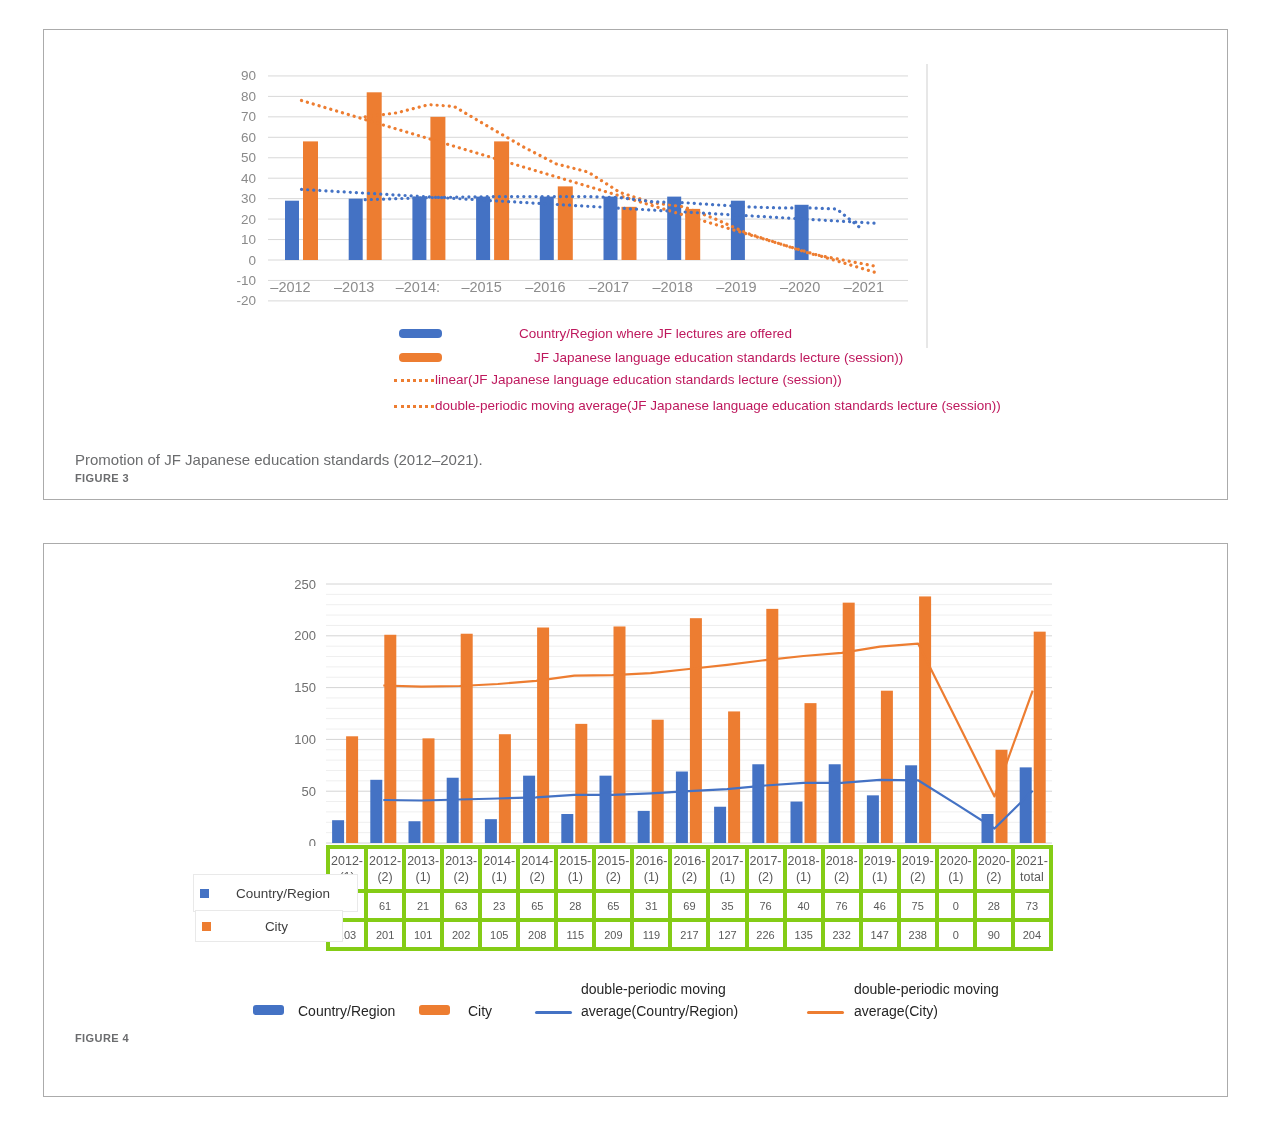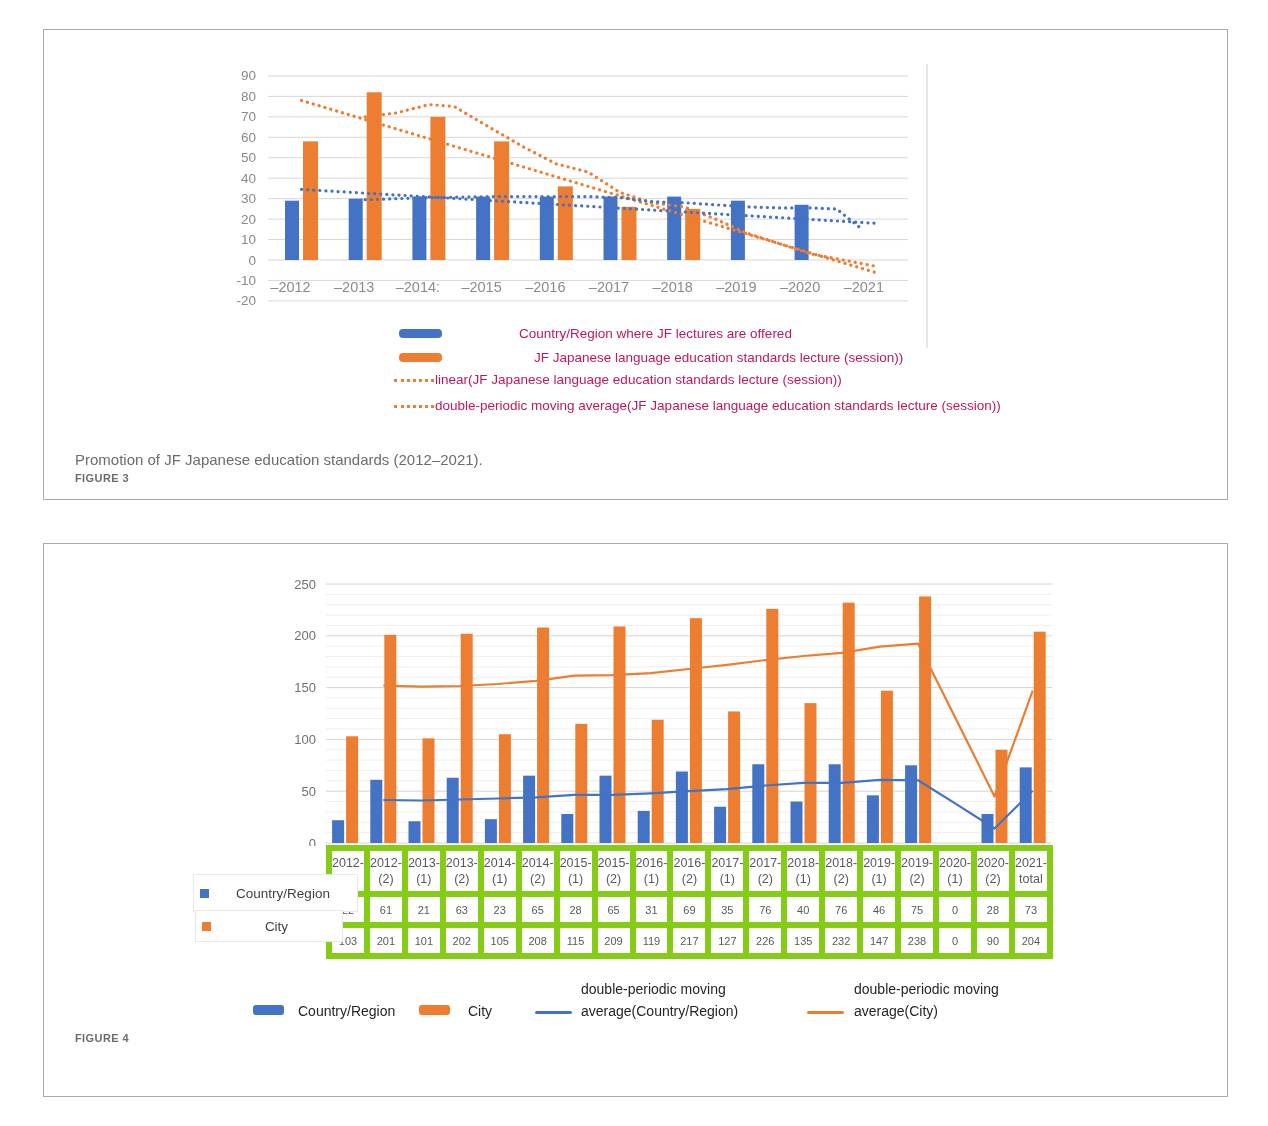--- a/index.html
+++ b/index.html
@@ -6,21 +6,21 @@
   body{width:1268px;height:1126px;position:relative;font-family:"Liberation Sans",sans-serif;overflow:hidden;}
   .panel{position:absolute;left:43px;width:1183px;background:#ffffff;border:1px solid #ababab;}
   #p1{top:29px;height:469px;}
   #p2{top:543px;height:552px;}
   .figlabel{position:absolute;left:31px;font-size:11px;font-weight:bold;color:#6b6c6e;letter-spacing:0.4px;}
   .figcap{position:absolute;left:31px;font-size:15px;color:#6b6c6e;}
   svg{position:absolute;left:0;top:0;}
   .lgrow-label{position:absolute;font-size:13.5px;color:#be185d;white-space:nowrap;}
   .t4wrap{position:absolute;left:282px;top:301px;width:727px;z-index:1;}
   .t4{width:100%;border-collapse:collapse;table-layout:fixed;}
-  .t4 th,.t4 td{border:6px solid #84cc16;text-align:center;color:#595959;font-weight:normal;padding:0;overflow:hidden;}
+  .t4 th,.t4 td{border:4px solid #84cc16;text-align:center;color:#595959;font-weight:normal;padding:0;overflow:hidden;}
   .t4 th{font-size:12.5px;line-height:1.3;height:40px;vertical-align:middle;}
   .t4 td{font-size:11px;height:25px;}
   .chip{position:absolute;display:flex;align-items:center;background:#ffffff;border:1px solid #e9e9e9;z-index:5;}
   .chip .sw{width:9px;height:9px;margin-left:6px;flex:0 0 auto;}
   .chip .lb{flex:1;text-align:center;font-size:13.5px;color:#3f3f3f;white-space:nowrap;}
   #chip1{left:149px;top:330px;width:163px;height:36px;}
   #chip2{left:151px;top:366px;width:146px;height:30px;}
   #note4{position:absolute;left:182px;top:403px;font-size:13.5px;font-weight:600;color:#222222;white-space:nowrap;}
   .lg4-text{position:absolute;font-size:14px;color:#262626;white-space:pre-line;line-height:1.6;}
   .swatch-bar{position:absolute;border-radius:3px;}

